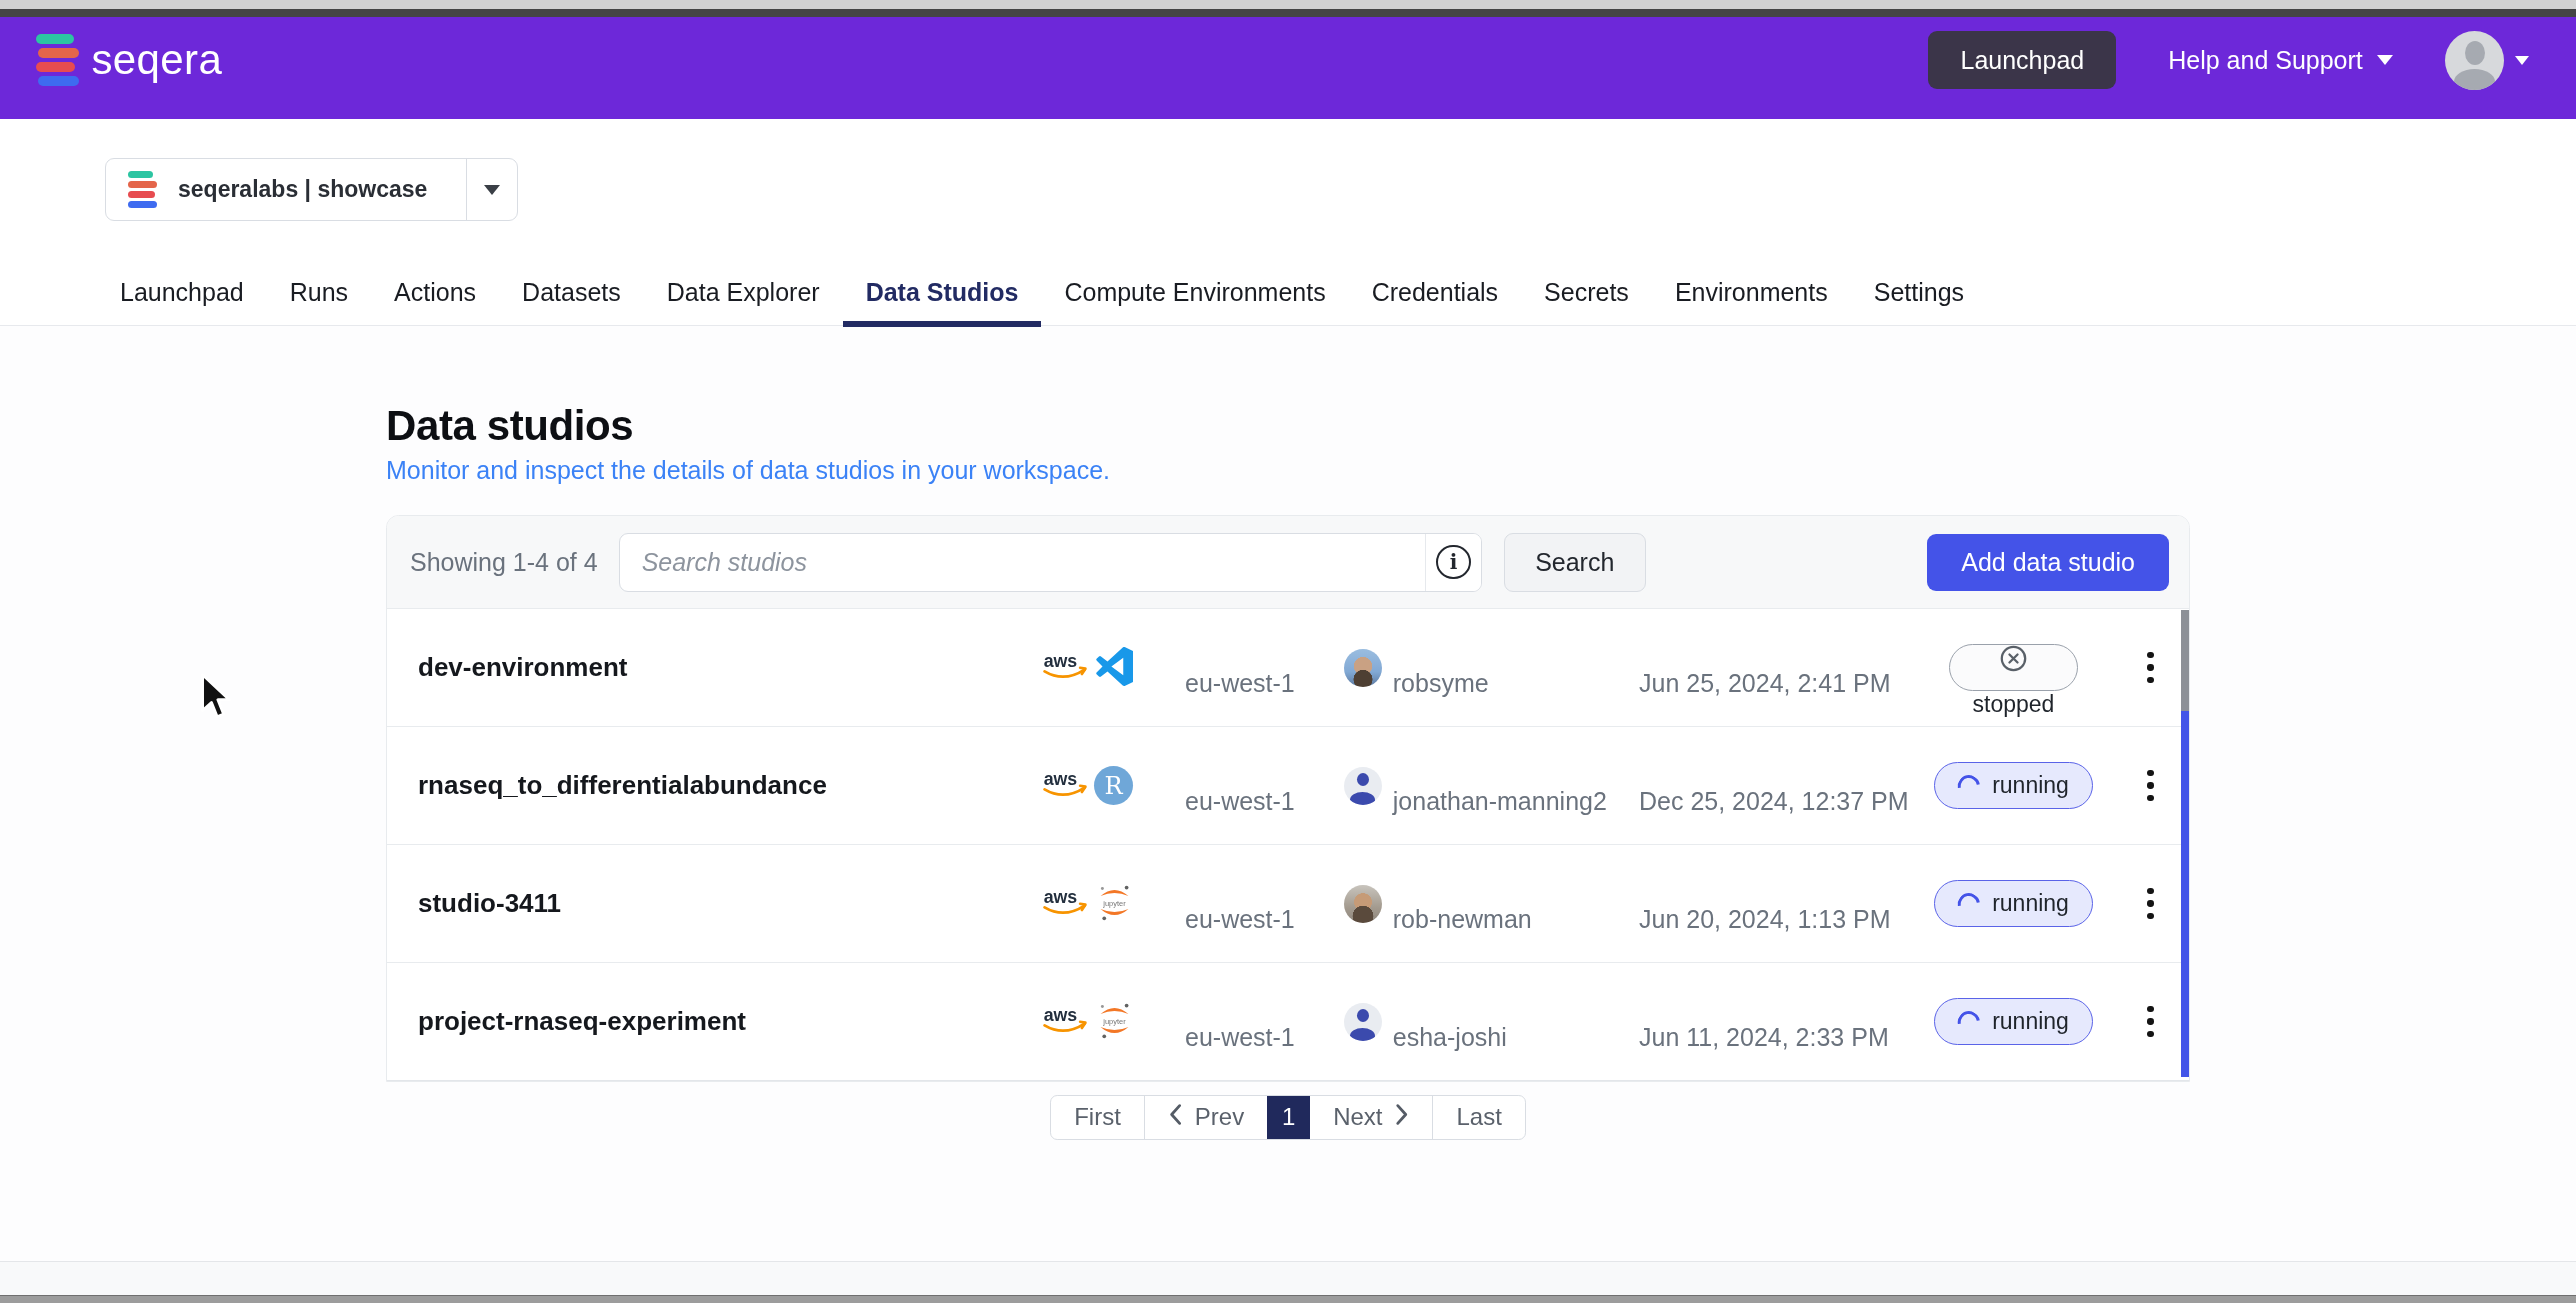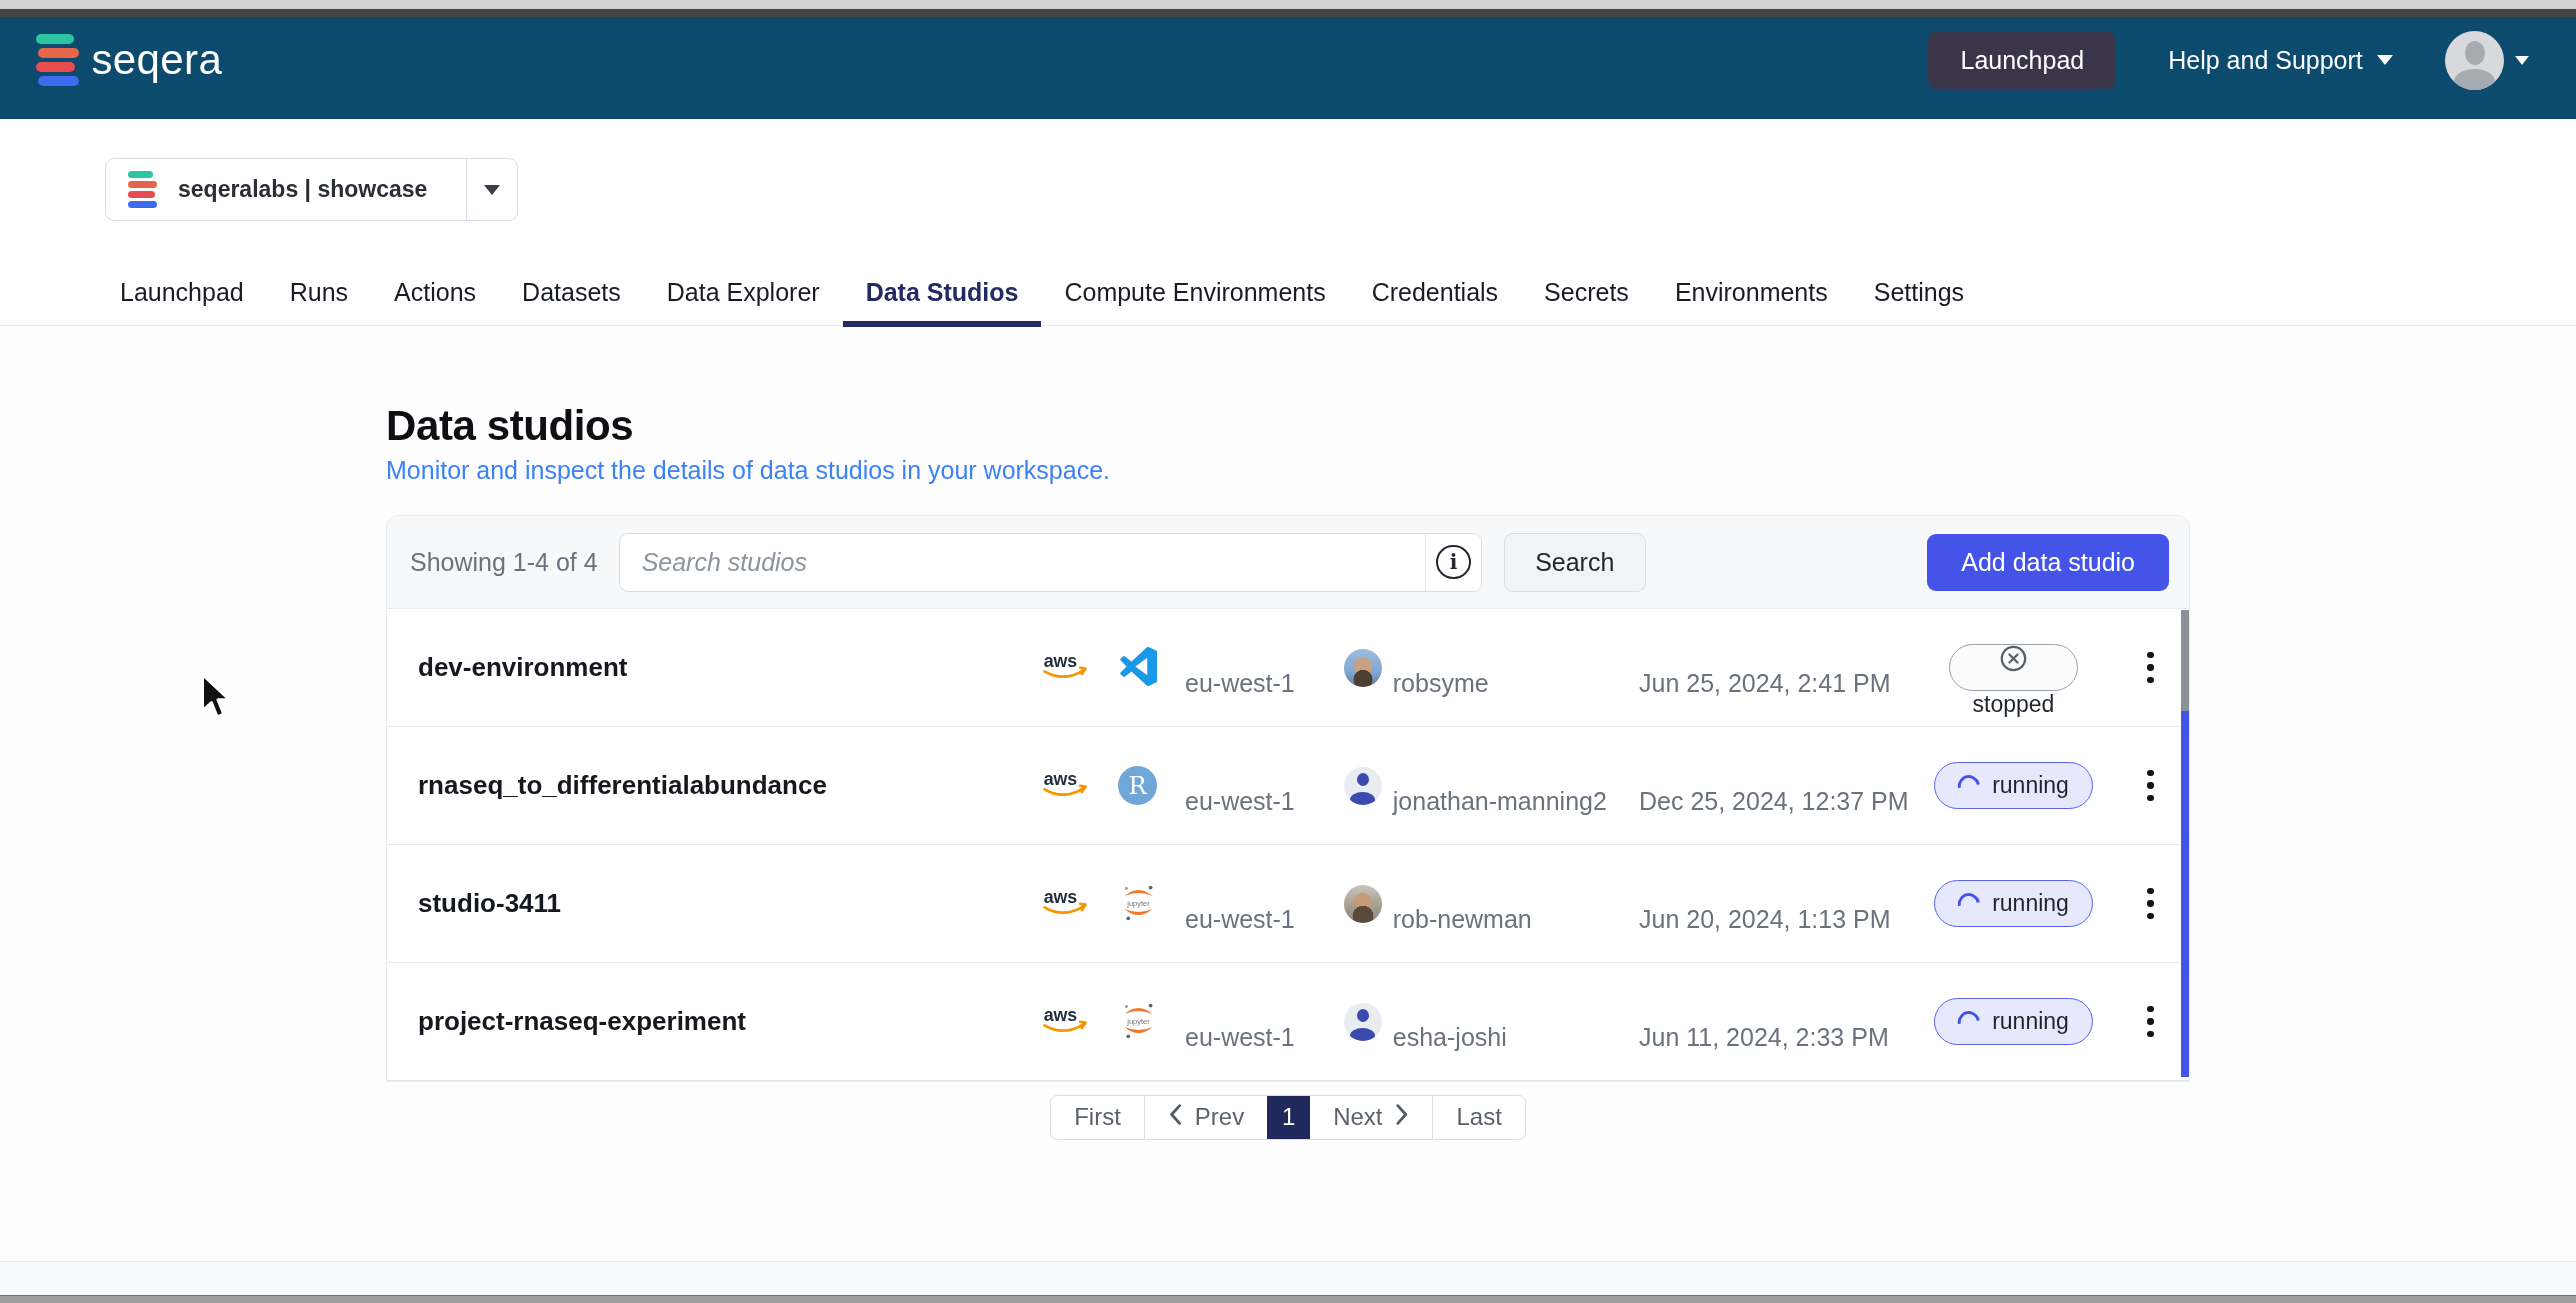--- a/index.html
+++ b/index.html
@@ -6,21 +6,21 @@
   body{font-family:"Liberation Sans","DejaVu Sans",sans-serif;}
   #page{position:relative;width:2576px;height:1303px;background:#ffffff;overflow:hidden;}
 
   
   .chrome-light{height:9px;background:#d2d2d2;}
   .chrome-dark{height:8px;background:#454545;}
   .bottom-strip{position:absolute;left:0;right:0;top:1261px;height:35px;background:#f8f9fa;border-top:0.9px solid #e4e6e9;}
   .bottom-bar{position:absolute;left:0;right:0;bottom:0;height:7.2px;background:#9c9c9c;border-top:1.8px solid #6f6f6f;}
 
   
-  .app-header{height:102px;background:#0c4a6e;display:flex;align-items:center;padding:0 47px 16px 36px;box-sizing:border-box;}
+  .app-header{height:102px;background:#6d28d9;display:flex;align-items:center;padding:0 47px 16px 36px;box-sizing:border-box;}
   .logo{display:flex;align-items:center;gap:14.4px;}
   .logo-icon{width:41px;height:52px;display:flex;flex-direction:column;justify-content:space-between;}
   .logo-icon i{display:block;height:10px;border-radius:5.4px;}
   .logo-icon .b1{background:#2cc5a2;width:38px;}
   .logo-icon .b2{background:#e4654a;width:41px;margin-left:1.8px;}
   .logo-icon .b3{background:#e74c50;width:39px;}
   .logo-icon .b4{background:#3e6bf0;width:41px;margin-left:1.8px;}
   .wordmark{color:#ffffff;font-size:42px;font-weight:500;letter-spacing:0.4px;}
   .hdr-right{margin-left:auto;display:flex;align-items:center;gap:52px;}
   .launchpad-btn{background:#3b3549;color:#fff;font-size:25px;padding:14.4px 32px;border:none;border-radius:9px;cursor:pointer;font-family:inherit;}
@@ -59,21 +59,21 @@
   .search-input{flex:1;border:none;outline:none;font-size:25px;color:#3a3f46;padding:0 21.5px;font-family:inherit;background:transparent;}
   .search-input::placeholder{font-style:italic;color:#8d949e;}
   .info-seg{width:56px;border-left:0.9px solid #e6e9ed;display:flex;align-items:center;justify-content:center;cursor:pointer;background:#fff;border-top:none;border-bottom:none;border-right:none;}
   .info-circle{width:30.5px;height:30.5px;border:2.7px solid #23272e;border-radius:50%;color:#23272e;font-size:20px;font-weight:700;display:flex;align-items:center;justify-content:center;font-family:"DejaVu Serif",serif;}
   .search-btn{height:59px;padding:0 30.5px;font-size:25px;color:#23272e;background:#f2f3f5;border:0.9px solid #d9dde3;border-radius:9px;cursor:pointer;font-family:inherit;}
   .add-btn{margin-left:auto;height:57px;padding:0 34px;font-size:25px;color:#fff;background:#4453e8;border:none;border-radius:9px;cursor:pointer;font-family:inherit;font-weight:500;}
 
   
   .row{display:grid;grid-template-columns:622px 145px 159px 295px 276px 197px 1fr;align-items:center;height:117px;border-bottom:0.9px solid #e8ebee;padding-left:31px;background:#fff;cursor:pointer;}
   .name{font-size:26px;font-weight:700;color:#15181d;}
-  .icons{display:flex;align-items:center;gap:28px;}
+  .icons{display:flex;align-items:center;gap:4px;}
   .region,.user-name,.date{font-size:25px;color:#6a727d;margin-top:31px;}
   .user{display:flex;align-items:center;gap:10.8px;}
   .avatar-sm{width:38px;height:38px;border-radius:50%;flex:0 0 auto;position:relative;overflow:hidden;}
   .avatar-generic{background:#e9ecf1;}
   .avatar-generic::before{content:"";position:absolute;width:12.6px;height:13.5px;border-radius:50%;background:#3b4aad;top:6.3px;left:12.6px;}
   .avatar-generic::after{content:"";position:absolute;width:25px;height:15.3px;border-radius:50% 50% 0 0;background:#3b4aad;bottom:-2.7px;left:6.3px;}
   .avatar-photo-a{background:radial-gradient(circle at 50% 80%,#4e3f33 0 26%,rgba(0,0,0,0) 27%),radial-gradient(circle at 50% 45%,#c9a183 0 32%,rgba(0,0,0,0) 33%),linear-gradient(180deg,#9abde0 0%,#82a9d4 60%,#5b79a0 100%);}
   .avatar-photo-b{background:radial-gradient(circle at 50% 82%,#5a4a3c 0 28%,rgba(0,0,0,0) 29%),radial-gradient(circle at 50% 45%,#c69b77 0 31%,rgba(0,0,0,0) 32%),linear-gradient(180deg,#c8c4bd 0%,#a39a8e 60%,#8e867c 100%);}
   .r-circle{width:39px;height:39px;border-radius:50%;background:#6fa7d8;color:#fff;display:flex;align-items:center;justify-content:center;font-family:"DejaVu Serif",serif;font-size:24px;}
   .badge-col{display:flex;justify-content:center;}

